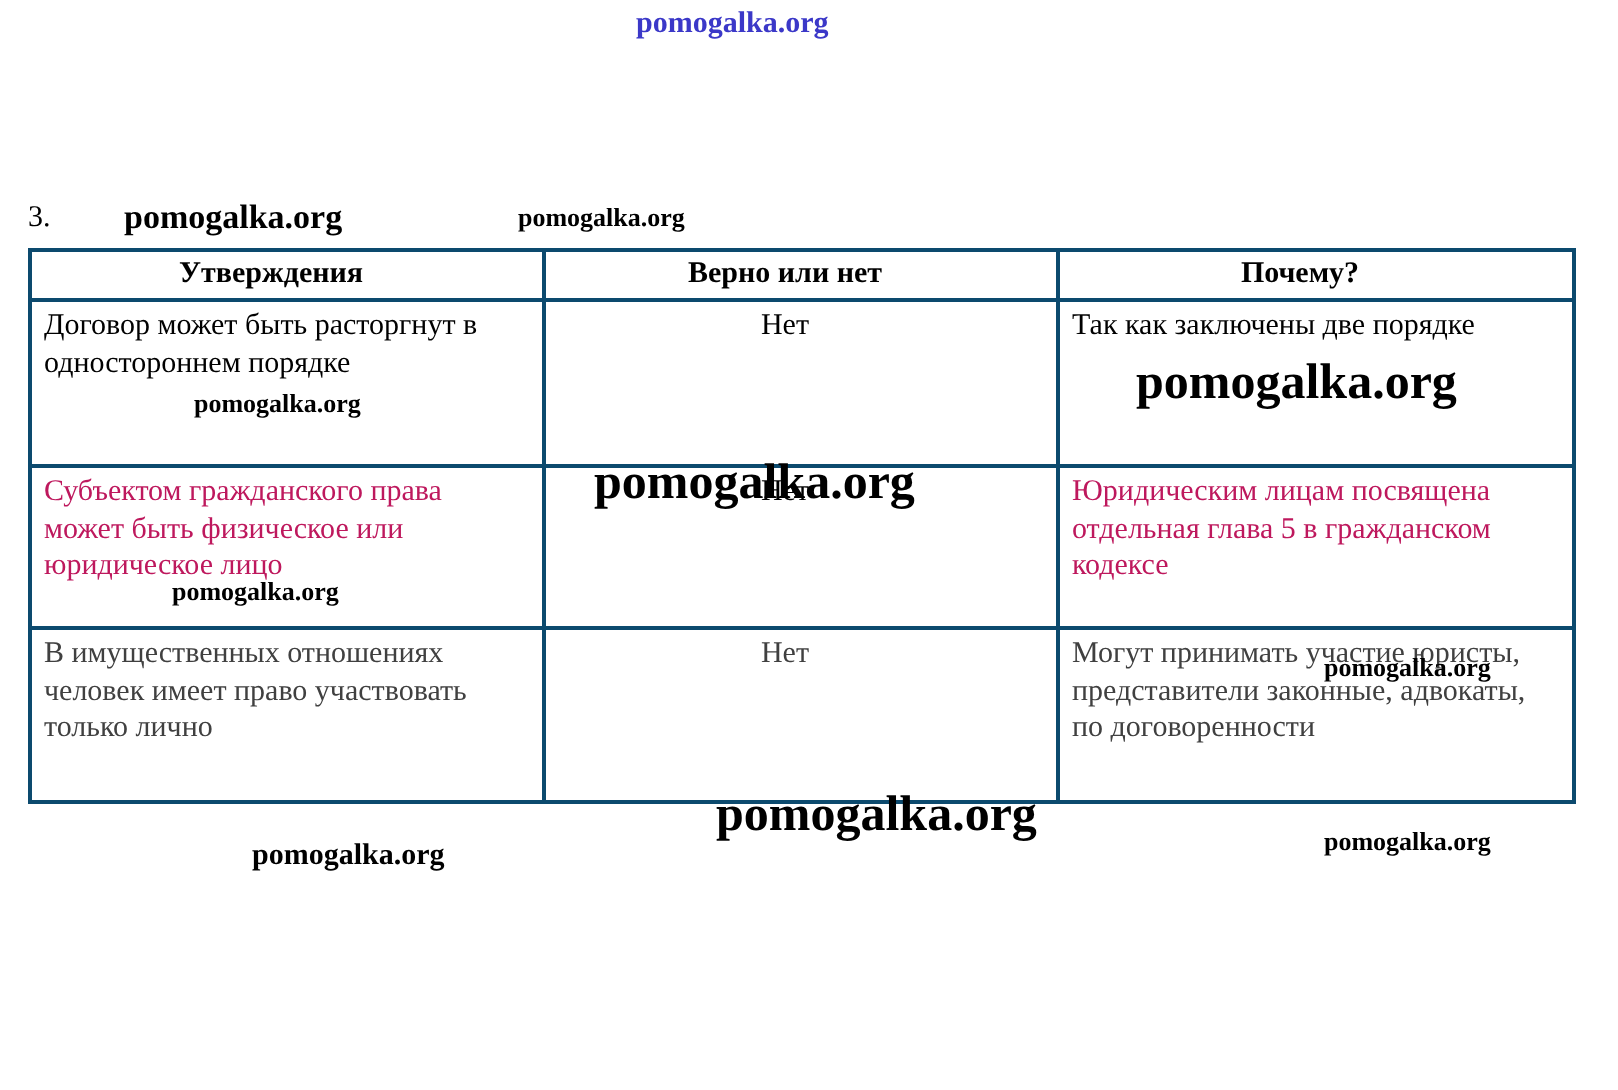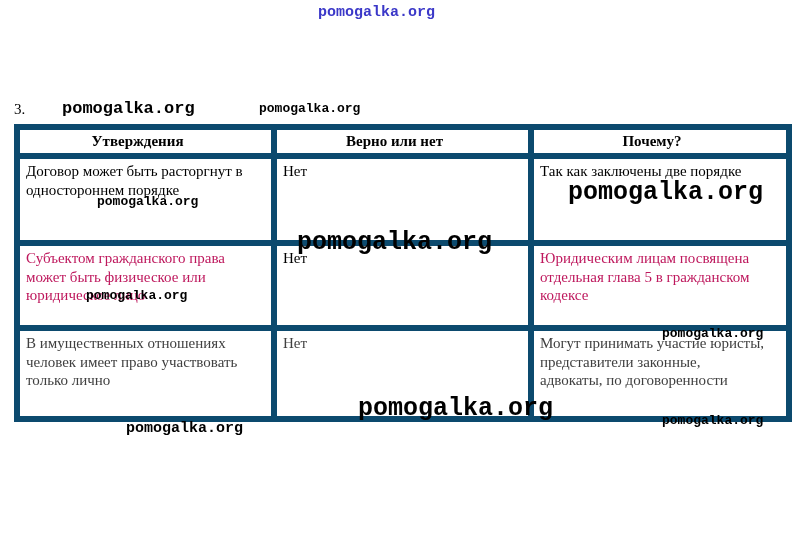--- a/index.html
+++ b/index.html
@@ -17,21 +17,21 @@
   }
   .page {
     position: absolute;
     left: 0; top: 0;
     width: 809px;
     height: 545px;
   }
   
   .wm {
     position: absolute;
-    font-family: Liberation Mono, monospace;
+    font-family: Liberation Serif, serif;
     color: #3b38c8;
     white-space: nowrap;
     pointer-events: none;
   }
   .wm-top {
     left: 318px;
     top: 4px;
     font-size: 15px;
     font-weight: bold;
     color: #3b38c8;
@@ -54,39 +54,39 @@
     left: 14px;
     top: 124px;
     width: 772px;
   }
   table.grid {
     border-collapse: collapse;
     width: 772px;
     table-layout: fixed;
   }
   table.grid th, table.grid td {
-    border: 6px solid #0c4a6e;
+    border: 2px solid #0c4a6e;
     vertical-align: top;
     padding: 3px 22px 4px 6px;
     font-size: 15px;
     line-height: 1.22;
     font-family: "Liberation Serif", serif;
     font-weight: normal;
   }
   table.grid th {
     text-align: center;
     font-weight: bold;
     padding-top: 2px;
     padding-bottom: 3px;
   }
   col.c1 { width: 257px; }
   col.c2 { width: 257px; }
   col.c3 { width: 258px; }
   td.center {
-    text-align: left;
+    text-align: center;
   }
   .faded {
     color: #404040;
   }
   .faded-mid {
     color: #be185d;
   }
   .row-tall td { height: 74px; }
   .row-tall2 td { height: 72px; }
   .row-tall3 td { height: 78px; }

